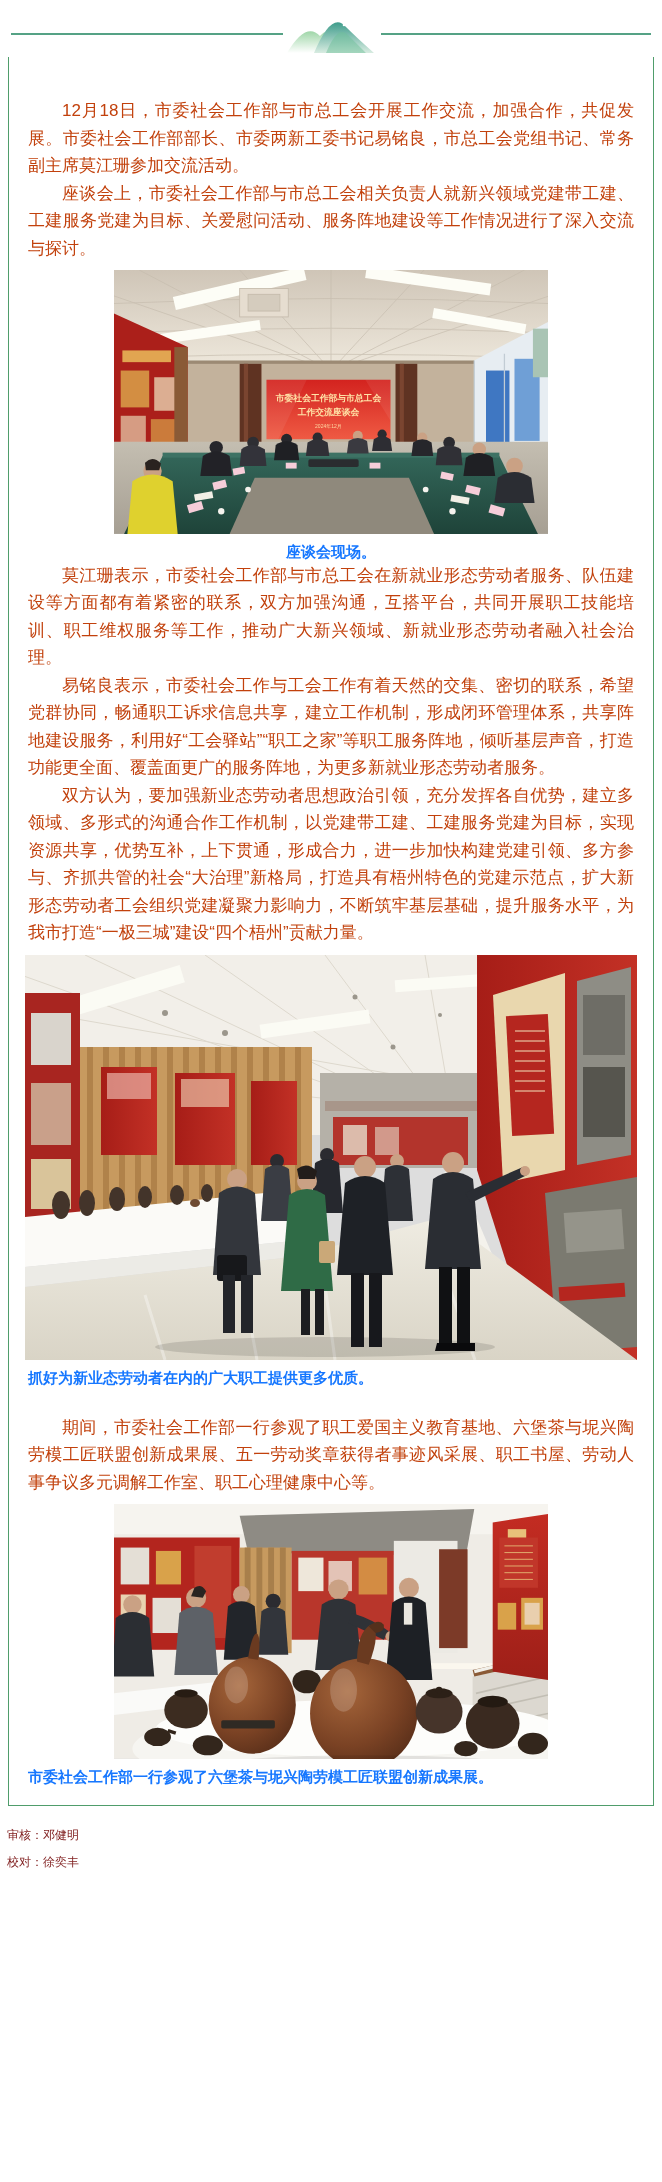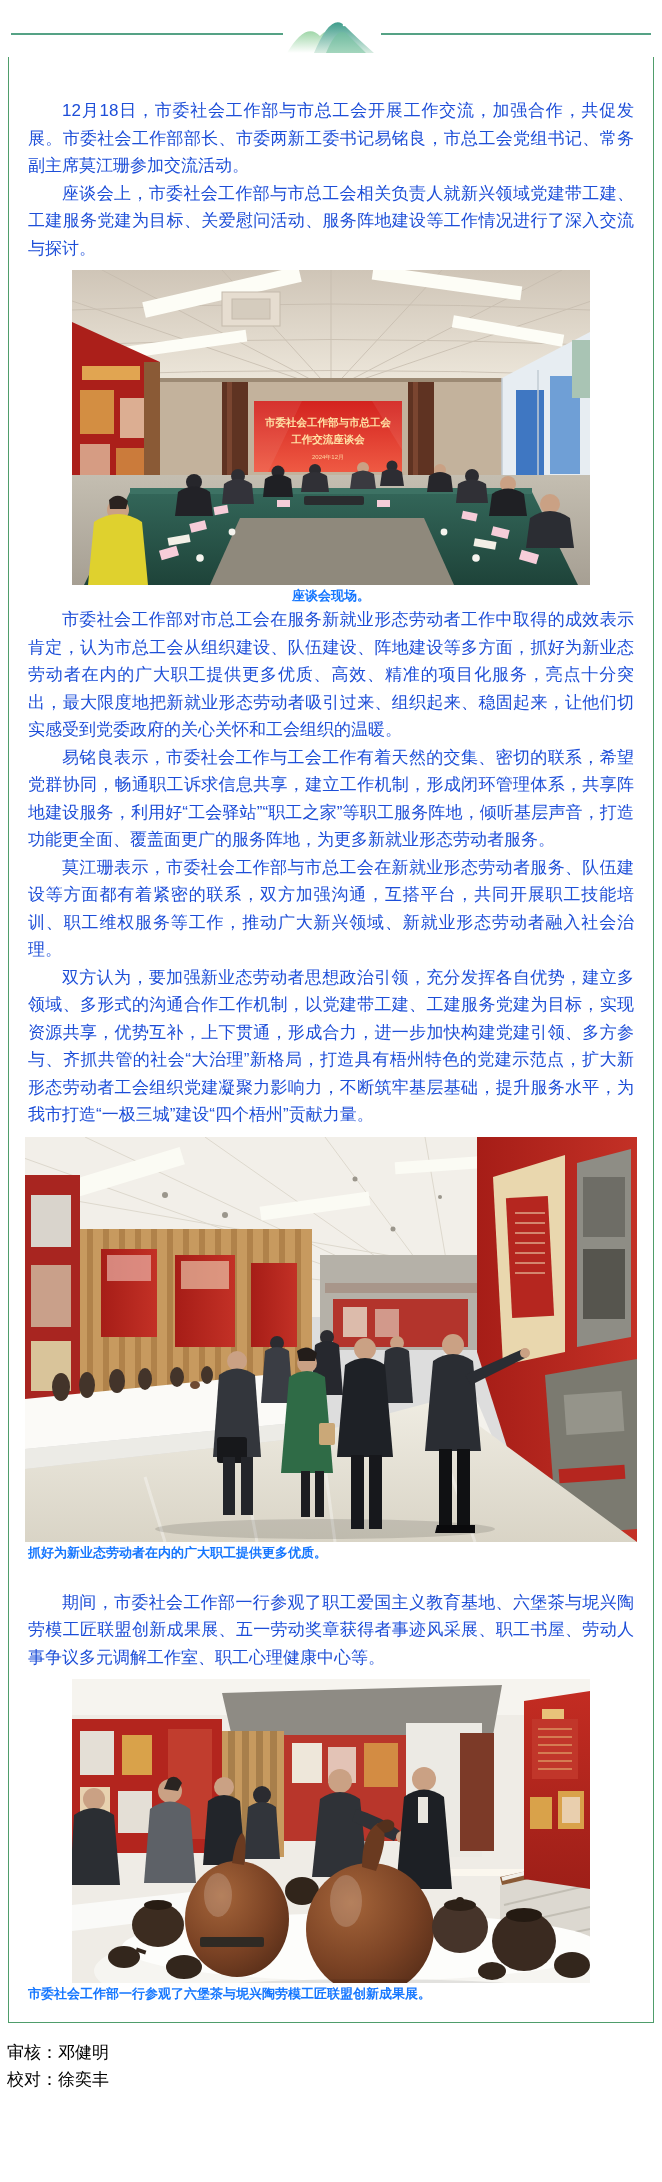--- a/index.html
+++ b/index.html
@@ -9,34 +9,34 @@
   .divider{position:relative;height:57px;}
   .divider .line{position:absolute;top:33px;height:1.5px;background:#55a285;}
   .divider .line.left{left:11px;width:272px;}
   .divider .line.right{left:381px;width:270px;}
   .divider .mountain{position:absolute;left:284px;top:6px;}
 
   
   .content-box{box-sizing:border-box;margin:0 8px;border:1px solid #4f9d6b;border-top:none;
                padding:40px 19px 4px 19px;}
 
-  p.para{margin:0;font-size:17px;line-height:27.5px;color:#1d4ed8;text-indent:2em;
+  p.para{margin:0;font-size:17px;line-height:27.5px;color:#c2410c;text-indent:2em;
          text-align:justify;letter-spacing:0;}
 
-  figure{margin:8px auto 0 auto;width:518px;display:block;}
+  figure{margin:8px auto 0 auto;width:434px;display:block;}
   figure.full{width:612px;margin-left:-3px;}
   figure svg{display:block;width:100%;height:auto;background:#ddd;}
 
-  .cap{font-size:13px;line-height:21px;color:#1677ff;font-weight:700;}
+  .cap{font-size:15px;line-height:21px;color:#1677ff;font-weight:700;margin-top:7px;}
   .cap.center{text-align:center;}
   .gap-lg{height:26px;}
   .gap-sm{height:14px;}
 
   .page-footer{margin:16px 0 0 7px;}
-  .page-footer div{font-size:17px;line-height:27px;color:#000000;}
+  .page-footer div{font-size:12px;line-height:27px;color:#7f1d1d;}
 </style>
 </head>
 <body>
 
 <div class="divider">
   <div class="line left"></div>
   <div class="line right"></div>
   <svg class="mountain" width="94" height="52" viewBox="0 0 94 52">
     <defs>
       <linearGradient id="mg1" x1="0" y1="0" x2="0" y2="1">
@@ -192,23 +192,22 @@
         <g>
             <circle cx="46" cy="240" r="11" fill="#caa184"></circle>
             <path d="M37,230 q9,-9 19,1 l-2,8 -16,0 Z" fill="#2a2320"></path>
             <path d="M22,252 q24,-16 48,0 l6,63 -60,0 Z" fill="#dfd12e"></path>
           </g>
       </g>
     </svg>
   </figure>
   <div class="cap center">座谈会现场。</div>
 
-  <p class="para">市委社会工作部对市总工会在服务新就业形态劳动者工作中取得的成效表示肯定，认为市总工会从组织建设、队伍建设、阵地建设等多方面，抓好为新业态劳动者在内的广大职工提供更多优质、高效、精准的项目化服务，亮点十分突出，最大限度地把新就业形态劳动者吸引过来、组织起来、稳固起来，让他们切实感受到党委政府的关心关怀和工会组织的温暖。</p>
+  <p class="para">莫江珊表示，市委社会工作部与市总工会在新就业形态劳动者服务、队伍建设等方面都有着紧密的联系，双方加强沟通，互搭平台，共同开展职工技能培训、职工维权服务等工作，推动广大新兴领域、新就业形态劳动者融入社会治理。</p>
   <p class="para">易铭良表示，市委社会工作与工会工作有着天然的交集、密切的联系，希望党群协同，畅通职工诉求信息共享，建立工作机制，形成闭环管理体系，共享阵地建设服务，利用好“工会驿站”“职工之家”等职工服务阵地，倾听基层声音，打造功能更全面、覆盖面更广的服务阵地，为更多新就业形态劳动者服务。</p>
-  <p class="para">莫江珊表示，市委社会工作部与市总工会在新就业形态劳动者服务、队伍建设等方面都有着紧密的联系，双方加强沟通，互搭平台，共同开展职工技能培训、职工维权服务等工作，推动广大新兴领域、新就业形态劳动者融入社会治理。</p>
   <p class="para">双方认为，要加强新业态劳动者思想政治引领，充分发挥各自优势，建立多领域、多形式的沟通合作工作机制，以党建带工建、工建服务党建为目标，实现资源共享，优势互补，上下贯通，形成合力，进一步加快构建党建引领、多方参与、齐抓共管的社会“大治理”新格局，打造具有梧州特色的党建示范点，扩大新形态劳动者工会组织党建凝聚力影响力，不断筑牢基层基础，提升服务水平，为我市打造“一极三城”建设“四个梧州”贡献力量。</p>
 
   <figure class="full">
     <svg viewBox="0 0 612 405" preserveAspectRatio="none">
       <defs>
         <linearGradient id="p2flr" x1="0" y1="0" x2="0" y2="1">
             <stop offset="0" stop-color="#efece2"></stop>
             <stop offset="1" stop-color="#d9d4c6"></stop>
           </linearGradient>
         <linearGradient id="p2red" x1="0" y1="0" x2="1" y2="0">

